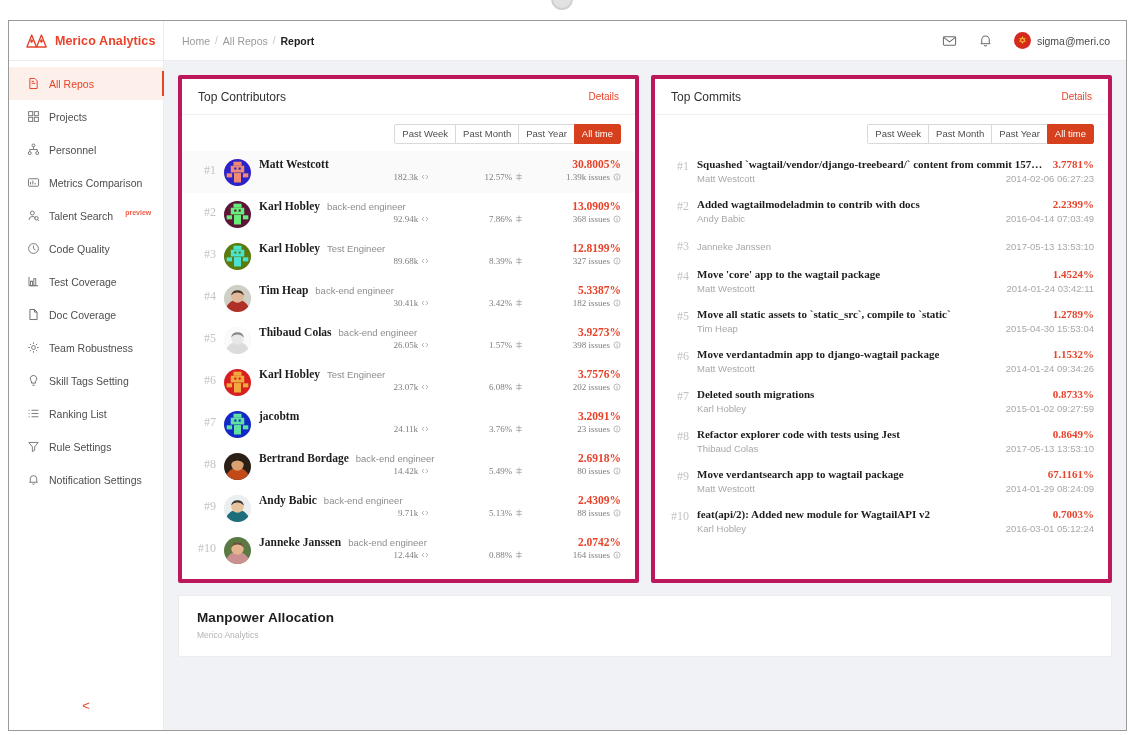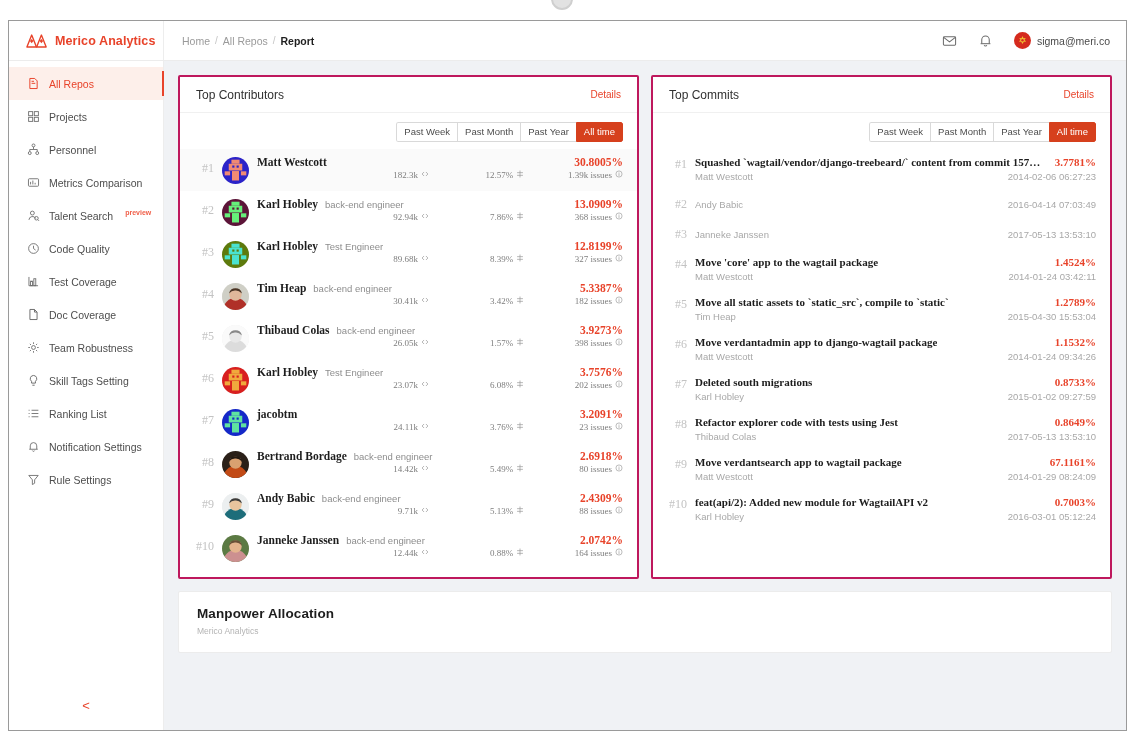--- a/index.html
+++ b/index.html
@@ -104,21 +104,21 @@
   }
 
   
   .main {
     flex: 1; background: #f0f2f5; padding: 14px 14px 0 14px;
     overflow: hidden; min-width: 0;
   }
   .panels { display: flex; gap: 12px; }
   .panel {
     flex: 1; min-width: 0; background: #ffffff;
-    border: 2px solid #be185d; border-radius: 2px;
+    border: 4px solid #be185d; border-radius: 2px;
   }
   .panel-head {
     height: 36px; display: flex; align-items: center;
     justify-content: space-between; padding: 0 16px;
     border-bottom: 1px solid #f0f0f0;
   }
   .panel-title { font-size: 12px; color: #313131; }
   .panel-details { font-size: 10px; color: #e8432a; cursor: pointer; }
 
   .filter-row { padding: 9px 14px 7px 14px; display: flex; justify-content: flex-end; }
@@ -158,21 +158,21 @@
   .crole { font-size: 9.5px; color: #8d8d8d; white-space: nowrap; }
   .cpct {
     margin-left: auto; font-size: 11.5px; color: #e8432a; font-weight: bold;
     font-family: "Liberation Serif", serif; white-space: nowrap;
   }
   .cstats {
     display: flex; align-items: center; margin-top: 2px;
     font-size: 9px; color: #7d7d7d;
     font-family: "Liberation Serif", serif;
   }
-  .cstat { display: flex; align-items: flex-start; gap: 3px; justify-content: flex-end; }
+  .cstat { display: flex; align-items: center; gap: 3px; justify-content: flex-end; }
   .cstat.s1 { width: 47%; }
   .cstat.s2 { width: 26%; }
   .cstat.s3 { width: 27%; }
   .cstat svg { width: 8px; height: 8px; display:block; color: #9b9b9b; }
 
   
   .mlist { padding: 0 0 8px 0; }
   .mrow { display: flex; align-items: flex-start; padding: 7px 14px 7px 10px; gap: 8px; }
   .mrank {
     width: 24px; min-width: 24px; text-align: right;
@@ -385,35 +385,35 @@
                 <path d="M2 4 h1.2 M2 8 h1.2 M2 12 h1.2"></path>
                   <path d="M5.6 4 h8.4 M5.6 8 h8.4 M5.6 12 h8.4"></path>
               </svg>
             </span>
             <span>Ranking List</span>
           </div>
 
           <div class="nav-item">
             <span>
               <svg class="ico" viewBox="0 0 16 16" fill="none" stroke="currentColor" stroke-width="1.1">
+                <path d="M2.2 3 h11.6 l-4.4 5.4 v4.2 l-2.8 1.6 V8.4 z"></path>
+              </svg>
+            </span>
+            <span>Rule Settings</span>
+          </div>
+
+          <div class="nav-item">
+            <span>
+              <svg class="ico" viewBox="0 0 16 16" fill="none" stroke="currentColor" stroke-width="1.1">
                 <path d="M4 11.2 V7.2 a4 4 0 0 1 8 0 v4"></path>
                   <path d="M2.8 11.4 h10.4"></path>
                 <path d="M6.6 13 a1.5 1.5 0 0 0 2.8 0"></path>
               </svg>
             </span>
             <span>Notification Settings</span>
-          </div>
-
-          <div class="nav-item">
-            <span>
-              <svg class="ico" viewBox="0 0 16 16" fill="none" stroke="currentColor" stroke-width="1.1">
-                <path d="M2.2 3 h11.6 l-4.4 5.4 v4.2 l-2.8 1.6 V8.4 z"></path>
-              </svg>
-            </span>
-            <span>Rule Settings</span>
           </div>
 
 
         </div>
         <div class="collapse-row">
           <button class="collapse-btn">&lt;</button>
         </div>
       </div>
 
       <div class="main">
@@ -878,20 +878,24 @@
                     </div>
                     <div class="mbot">
                       <span class="mauthor">Matt Westcott</span>
                       <span class="mdate">2014-02-06 06:27:23</span>
                     </div>
                   </div>
                 </div>
                 <div class="mrow">
                   <div class="mrank">#2</div>
                   <div class="mbody">
+                    <div class="mtop">
+                      <span class="mmsg">Added wagtailmodeladmin to contrib with docs</span>
+                      <span class="mpct">2.2399%</span>
+                    </div>
                     <div class="mbot">
                       <span class="mauthor">Andy Babic</span>
                       <span class="mdate">2016-04-14 07:03:49</span>
                     </div>
                   </div>
                 </div>
                 <div class="mrow">
                   <div class="mrank">#3</div>
                   <div class="mbody">
                     <div class="mbot">

